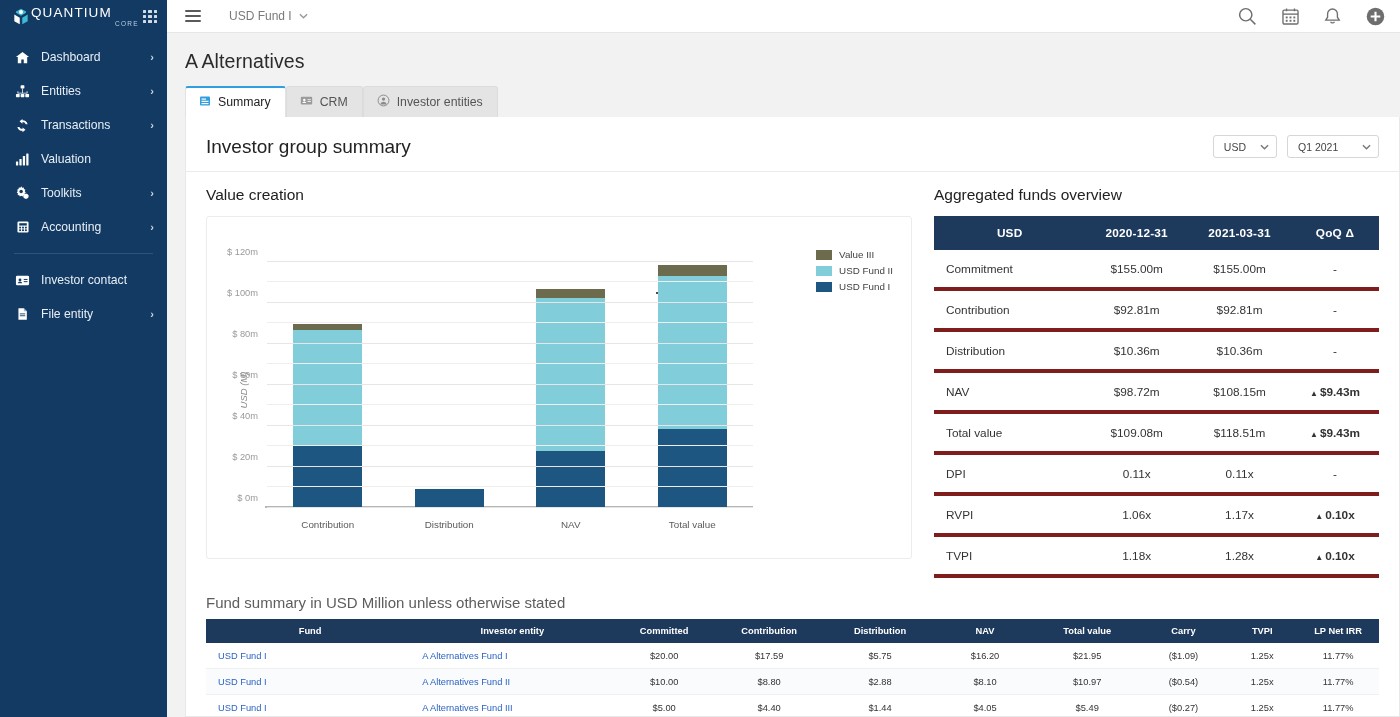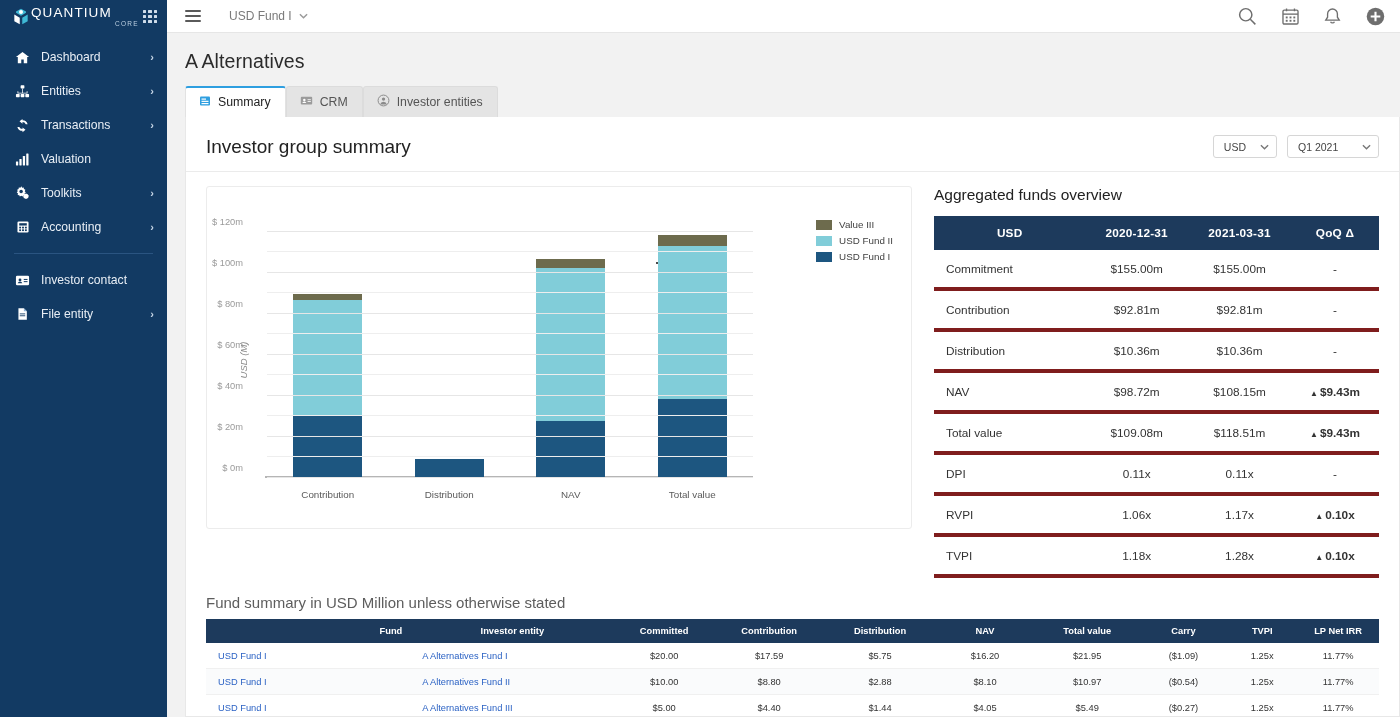--- a/index.html
+++ b/index.html
@@ -110,21 +110,21 @@
     position: absolute; left: 6px; top: 50%;
     transform: translateY(-50%) rotate(-90deg); transform-origin: center;
     font-size: 9.5px; color: #8a8a8a; font-style: italic; white-space: nowrap;
   }
   .plot {
     position: absolute; left: 48px; right: 146px; top: 10px; bottom: 40px;
   }
   .gridline { position: absolute; left: 0; right: 0; height: 1px; background: #eeeeee; }
   .gridline.major { background: #e6e6e6; }
   .ytick {
-    position: absolute; right: 100%; margin-right: 24px;
+    position: absolute; right: 100%; margin-right: 9px;
     font-size: 9.3px; color: #9a9a9a; transform: translateY(-50%); white-space: nowrap;
   }
   .axis-x { position: absolute; left: -2px; right: 0; bottom: 0; height: 2px; background: #b5b5b5; }
   .bars { position: absolute; left: 0; right: 0; top: 0; bottom: 0; display: flex; }
   .bar-slot { flex: 1; position: relative; display: flex; justify-content: center; }
   .bar { position: absolute; bottom: 0; width: 57%; display: flex; flex-direction: column-reverse; }
   .seg { width: 100%; }
   .xtick {
     position: absolute; top: 100%; margin-top: 11px; left: 0; right: 0;
     text-align: center; font-size: 9.8px; color: #5a5a5a;
@@ -152,21 +152,21 @@
 
   
   .perf { padding: 13px 20px 0 20px; }
   .perf-h { font-size: 16.5px; color: #1c1c1c; font-weight: 400; }
   .perf-sub { font-size: 15px; color: #5d5d5d; margin-top: 3px; margin-bottom: 8px; }
   .pft { width: 100%; border-collapse: collapse; table-layout: fixed; }
   .pft thead th {
     background: #1d3a5c; color: #fff; font-size: 9.3px; font-weight: bold;
     padding: 7px 8px; text-align: center;
   }
-  .pft thead th.l { text-align: right; padding-left: 12px; }
+  .pft thead th.l { text-align: center; padding-left: 12px; }
   .pft tbody td {
     font-size: 9.3px; color: #333; padding: 7.5px 8px; text-align: center;
     border-bottom: 1px solid #f0f0f0;
   }
   .pft tbody td.l { text-align: left; padding-left: 12px; }
   .pft tbody td.link { color: #2b62c4; cursor: pointer; }
   .pft tbody tr:nth-child(even) { background: #fafbfc; }
 </style>
 </head>
 <body>
@@ -410,20 +410,21 @@
             <svg class="caret" width="9" height="6" viewBox="0 0 10 6">
                 <path d="M1 1 L5 5 L9 1" stroke="#777" stroke-width="1.5" fill="none"></path>
               </svg>
           </span>
         </span>
       </div>
 
       <div class="panels">
 
         <div class="panel-left">
+          <div class="panel-h">Value creation</div>
           <div class="chart-card">
             <div class="chart-inner">
               <div class="ylabel">USD (M)</div>
               <div class="plot" id="plot">
                 <div class="axis-x"></div>
                 <div class="bars" id="bars">
                     <div class="bar-slot">
                       <div class="bar" style="height: 69.0769%;">
                         <div class="seg" style="background: rgb(29, 86, 128); height: 34.4098%;"></div>
                         <div class="seg" style="background: rgb(129, 205, 217); height: 61.9154%;"></div>

